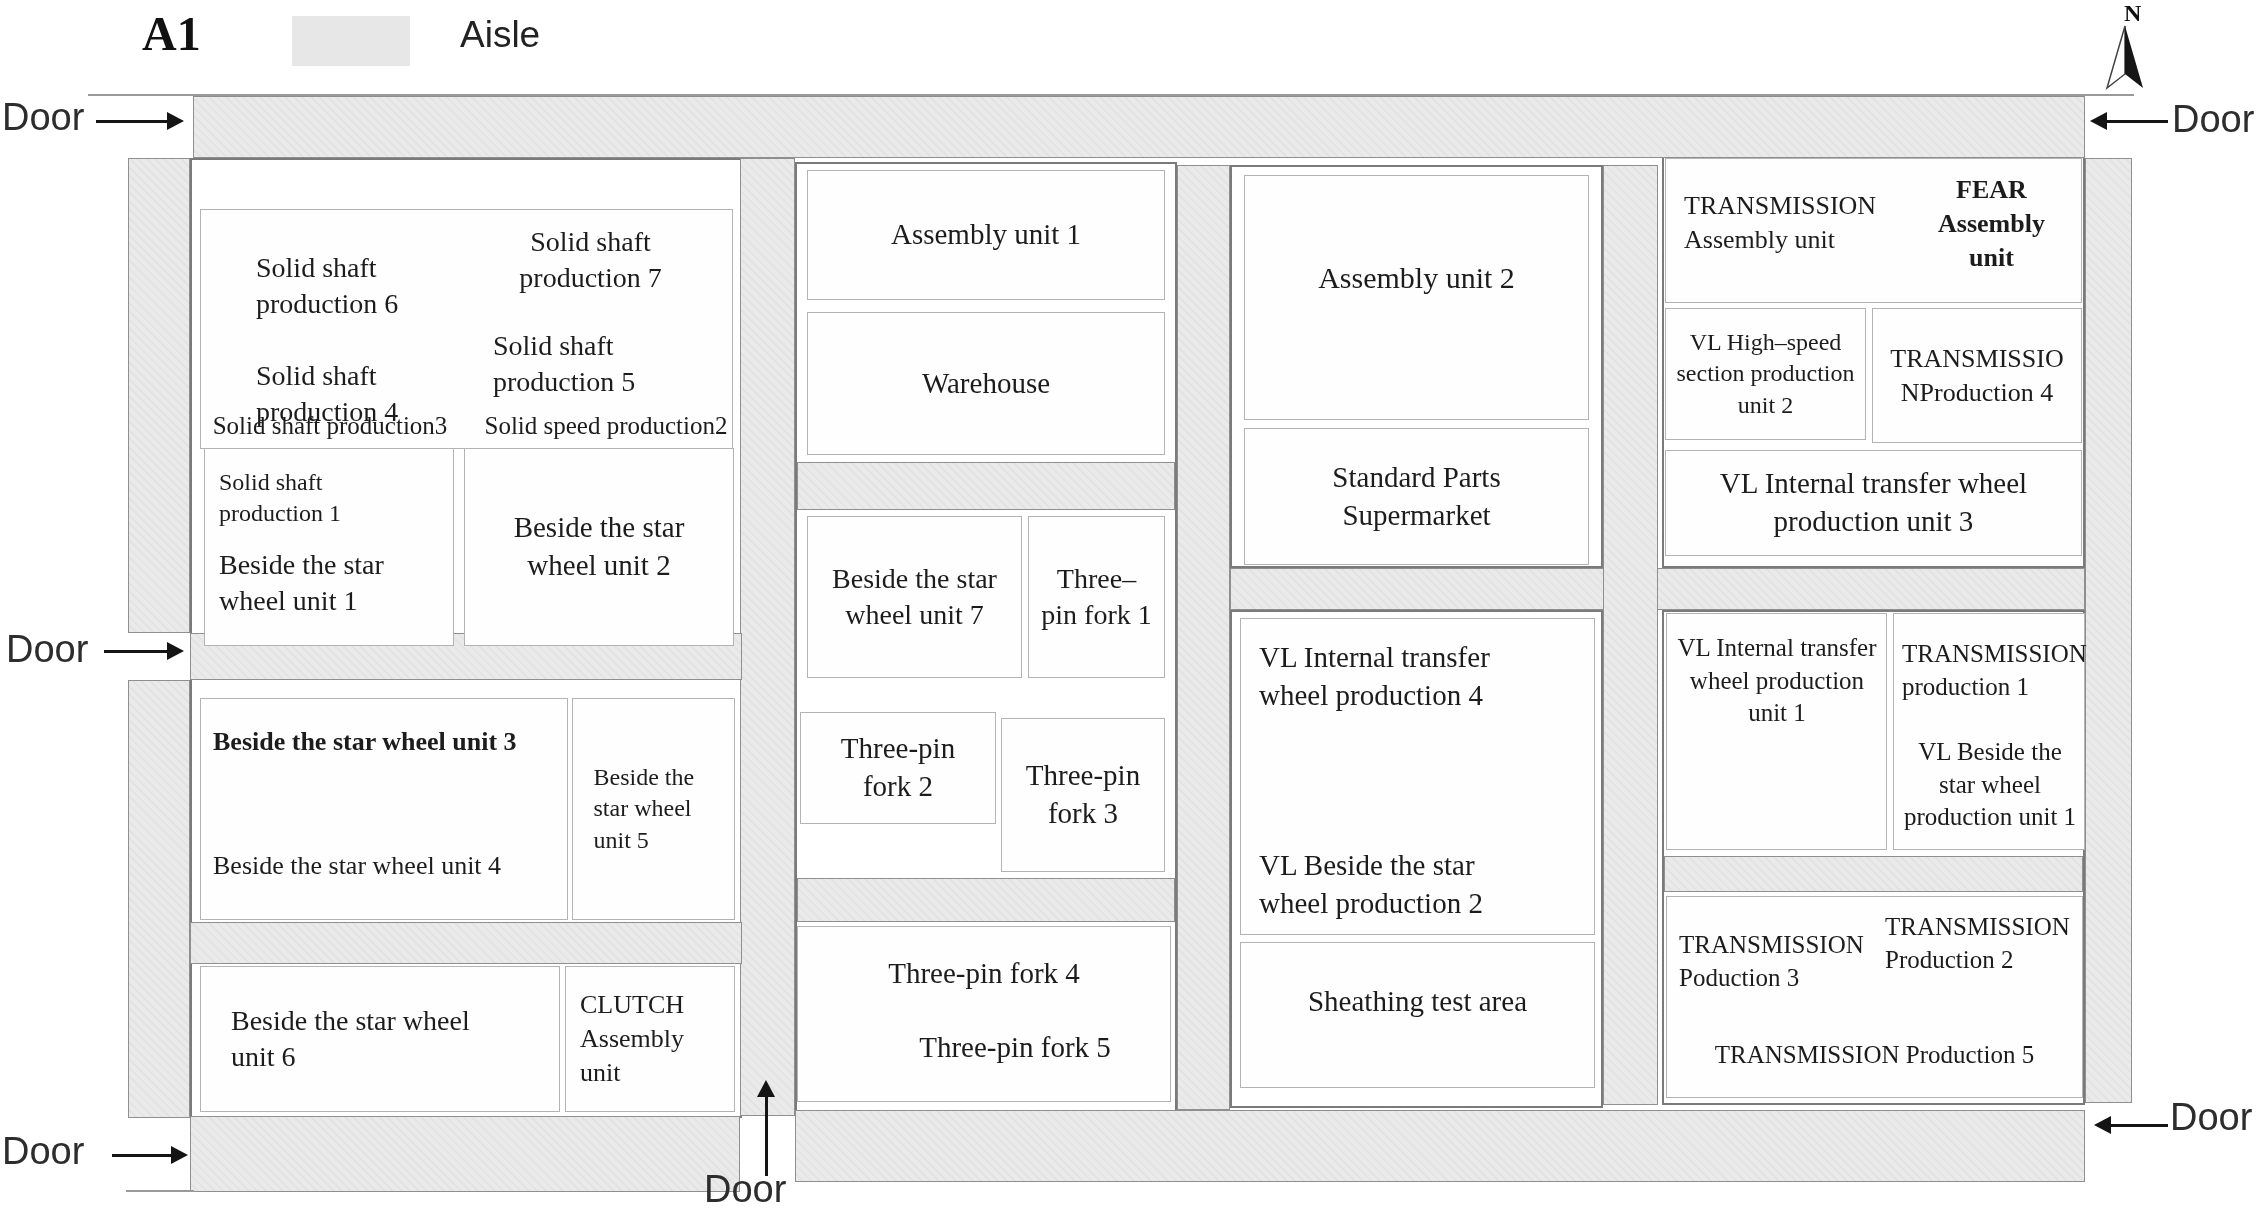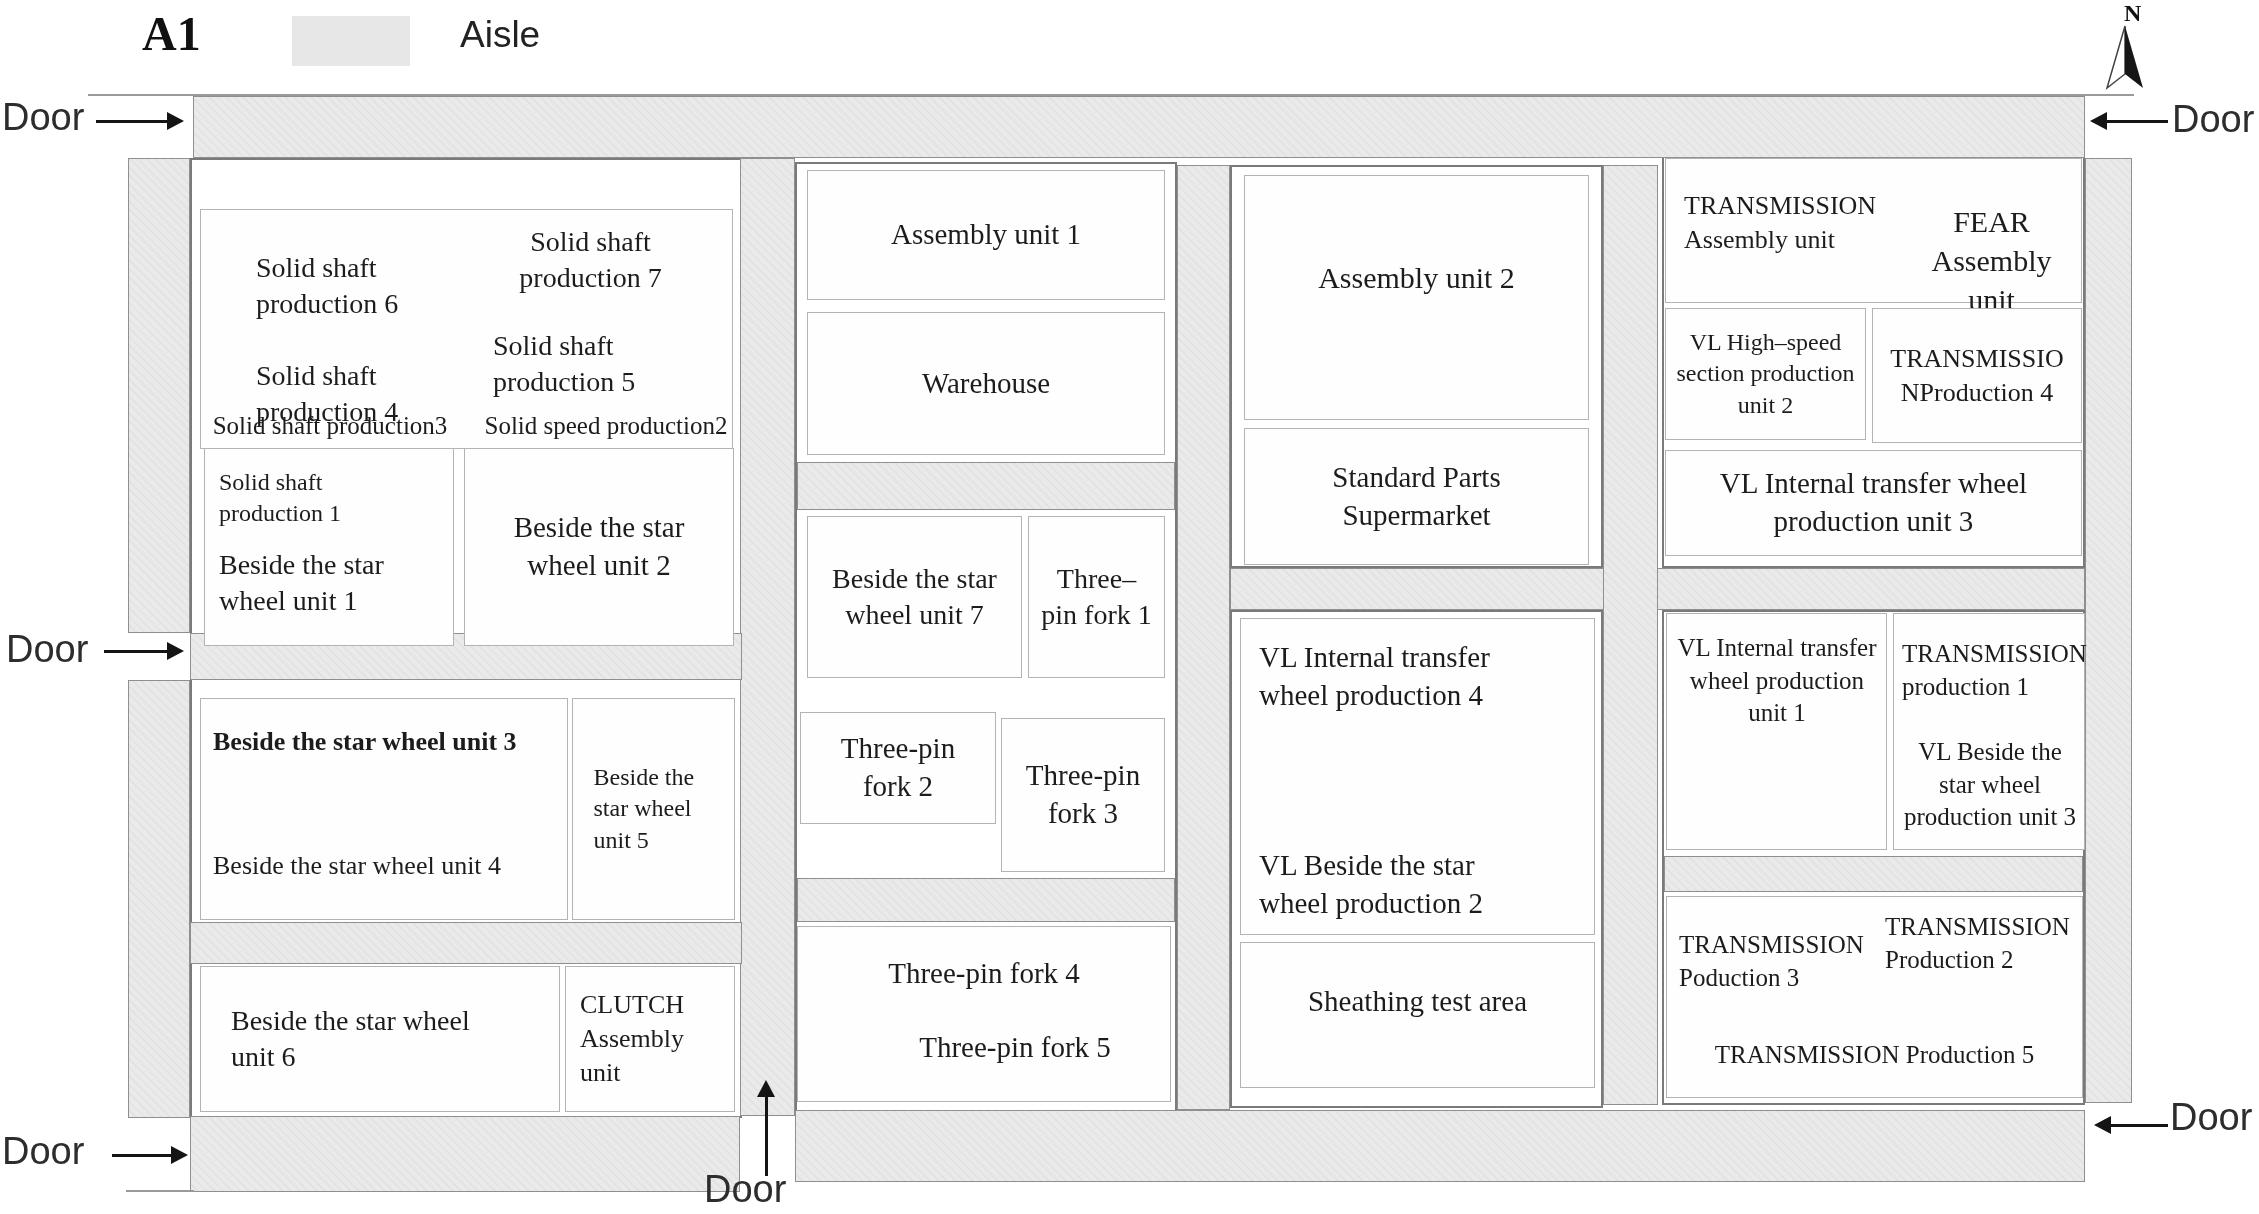--- a/index.html
+++ b/index.html
@@ -141,37 +141,37 @@
   <div class="room" style="left:1240px;top:618px;width:355px;height:317px;">
     <span class="tag" style="left:18px;top:20px;width:290px;font-size:29px;text-align:left;">VL Internal transfer wheel production 4</span>
     <span class="tag" style="left:18px;top:228px;width:290px;font-size:29px;text-align:left;">VL Beside the star wheel production 2</span>
   </div>
   <div class="room" style="left:1240px;top:942px;width:355px;height:146px;font-size:29px;padding-bottom:26px;">
     <span>Sheathing test area</span>
   </div>
 
   <div class="room" style="left:1665px;top:158px;width:417px;height:145px;">
     <span class="tag" style="left:18px;top:30px;width:218px;font-size:26px;text-align:left;">TRANSMISSION Assembly unit</span>
-    <span class="tag" style="left:248px;top:43px;width:155px;font-size:30px;text-align:center;">FEAR Assembly unit</span>
+    <span class="tag" style="left:248px;top:14px;width:155px;font-size:26px;text-align:center;font-weight:bold;">FEAR Assembly unit</span>
   </div>
   <div class="room" style="left:1665px;top:308px;width:201px;height:132px;">
     <span style="display:block;width:196px;font-size:24px;">VL High–speed section production unit 2</span>
   </div>
   <div class="room" style="left:1872px;top:308px;width:210px;height:135px;">
     <span style="display:block;width:185px;font-size:26px;">TRANSMISSIO NProduction 4</span>
   </div>
   <div class="room" style="left:1665px;top:450px;width:417px;height:106px;font-size:29px;">
     <span style="display:block;width:330px;">VL Internal transfer wheel production unit 3</span>
   </div>
   <div class="room" style="left:1666px;top:613px;width:221px;height:237px;">
     <span class="tag" style="left:10px;top:18px;width:200px;font-size:25px;text-align:center;">VL Internal transfer wheel production unit 1</span>
   </div>
   <div class="room" style="left:1893px;top:613px;width:192px;height:237px;">
     <span class="tag" style="left:8px;top:24px;width:180px;font-size:25px;text-align:left;">TRANSMISSION production 1</span>
-    <span class="tag" style="left:6px;top:122px;width:180px;font-size:25px;text-align:center;">VL Beside the star wheel production unit 3</span>
+    <span class="tag" style="left:6px;top:122px;width:180px;font-size:25px;text-align:center;">VL Beside the star wheel production unit 1</span>
   </div>
   <div class="room" style="left:1666px;top:896px;width:417px;height:202px;">
     <span class="tag" style="left:12px;top:32px;width:200px;font-size:25px;text-align:left;">TRANSMISSION Poduction 3</span>
     <span class="tag" style="left:218px;top:14px;width:192px;font-size:25px;text-align:left;">TRANSMISSION Production 2</span>
     <span class="tag" style="left:0;top:142px;width:100%;font-size:25px;text-align:center;">TRANSMISSION Production 5</span>
   </div>
 
   <div class="door-label" style="left:2px;top:98px;">Door</div>
   <div class="ar" style="left:96px;top:112px;width:88px;height:18px;">
     <div class="shaft"></div>

